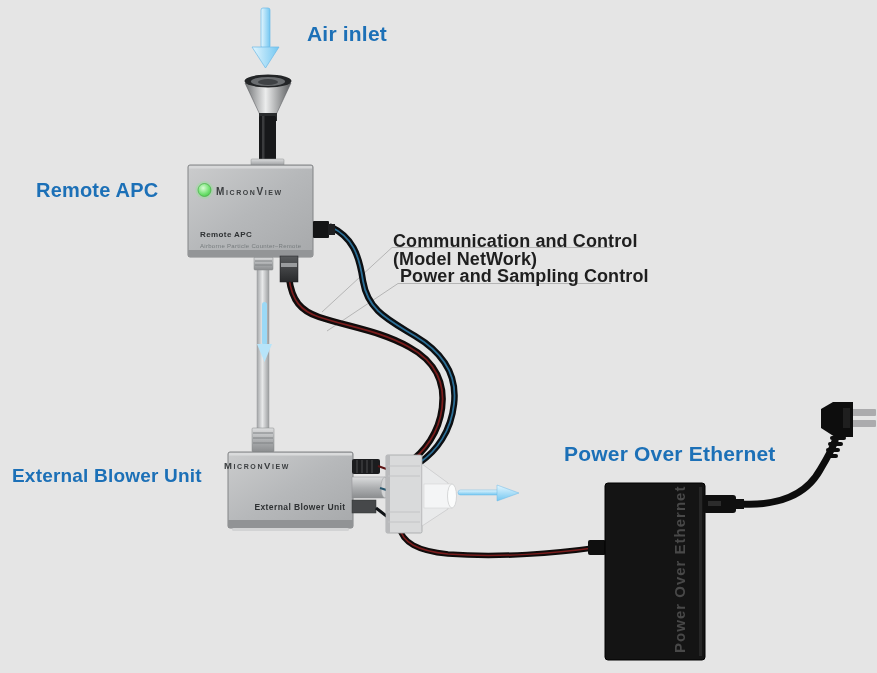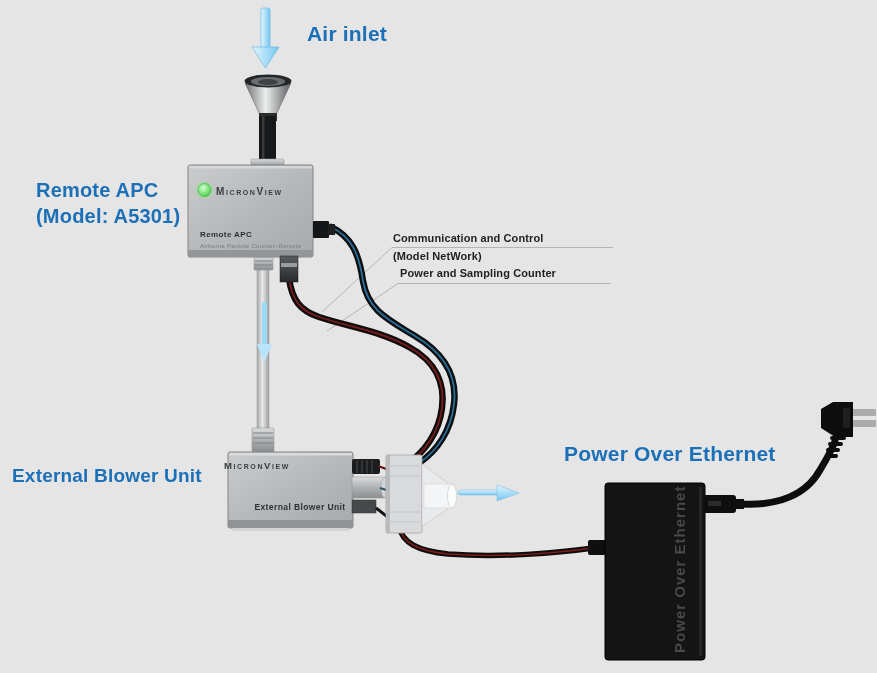--- a/index.html
+++ b/index.html
@@ -2,21 +2,21 @@
 <html><head>
 <meta charset="utf-8">
 <style>
   html,body{margin:0;padding:0;background:#ffffff;}
   #stage{position:relative;width:877px;height:673px;background:#e5e5e5;overflow:hidden;
          font-family:Liberation Sans, sans-serif;}
   #stage svg{position:absolute;left:0;top:0;}
   .lbl{position:absolute;white-space:nowrap;line-height:1.1;}
   .blue-lbl{color:#1c70b7;font-weight:700;font-size:20px;letter-spacing:0.2px;}
   .blue-lbl.sm{font-size:19px;}
-  .blk-lbl{color:#1f1f1f;font-weight:700;font-size:11px;letter-spacing:0.1px;}
+  .blk-lbl{color:#1f1f1f;font-weight:700;font-size:18px;letter-spacing:0.1px;}
   .logo-txt{font-variant:small-caps;font-weight:700;color:#3b3e40;letter-spacing:1.6px;
             font-size:10px;text-align:left;}
   .dev-title{font-weight:700;color:#2e3133;font-size:8px;letter-spacing:0.4px;}
   .dev-sub{font-weight:400;color:#767b7d;font-size:6px;letter-spacing:0.3px;}
   .poe-vert{color:#4e4e4e;font-weight:700;font-size:15px;letter-spacing:1px;
             width:170px;text-align:center;transform:rotate(-90deg);opacity:0.9;}
 </style>
 </head>
 <body>
 
@@ -197,25 +197,24 @@
   </g>
   <g>
     <rect x="458" y="490" width="42" height="5" rx="2.5" fill="url(#gArrowH)" stroke="#6cb9e6" stroke-width="0.5"></rect>
     <polygon points="497,485 519,493 497,501" fill="url(#gArrowH)" stroke="#6cb9e6" stroke-width="0.5"></polygon>
   </g>
 </svg>
 
 <div class="lbl blue-lbl" style="left:307px;top:22px;font-size:21px;">Air inlet</div>
 
 <div class="lbl blue-lbl" style="left:36px;top:179px;">Remote APC</div>
-<div class="lbl blue-lbl" style="left:36px;top:205px;">(Model: A5301)</div>
 
 <div class="lbl blk-lbl" style="left:393px;top:232px;">Communication and Control</div>
 <div class="lbl blk-lbl" style="left:393px;top:250px;">(Model NetWork)</div>
-<div class="lbl blk-lbl" style="left:400px;top:267px;">Power and  Sampling Counter</div>
+<div class="lbl blk-lbl" style="left:400px;top:267px;">Power and  Sampling Control</div>
 
 <div class="lbl blue-lbl sm" style="left:12px;top:466px;">External Blower Unit</div>
 
 <div class="lbl blue-lbl" style="left:564px;top:442px;font-size:21px;">Power Over Ethernet</div>
 
 <div class="lbl logo-txt" style="left:216px;top:186px;width:100px;">MicronView</div>
 <div class="lbl dev-title" style="left:200px;top:231px;">Remote APC</div>
 <div class="lbl dev-sub" style="left:200px;top:243px;">Airborne Particle Counter–Remote</div>
 
 <div class="lbl logo-txt" style="left:224px;top:461px;width:110px;font-size:9.5px;">MicronView</div>

